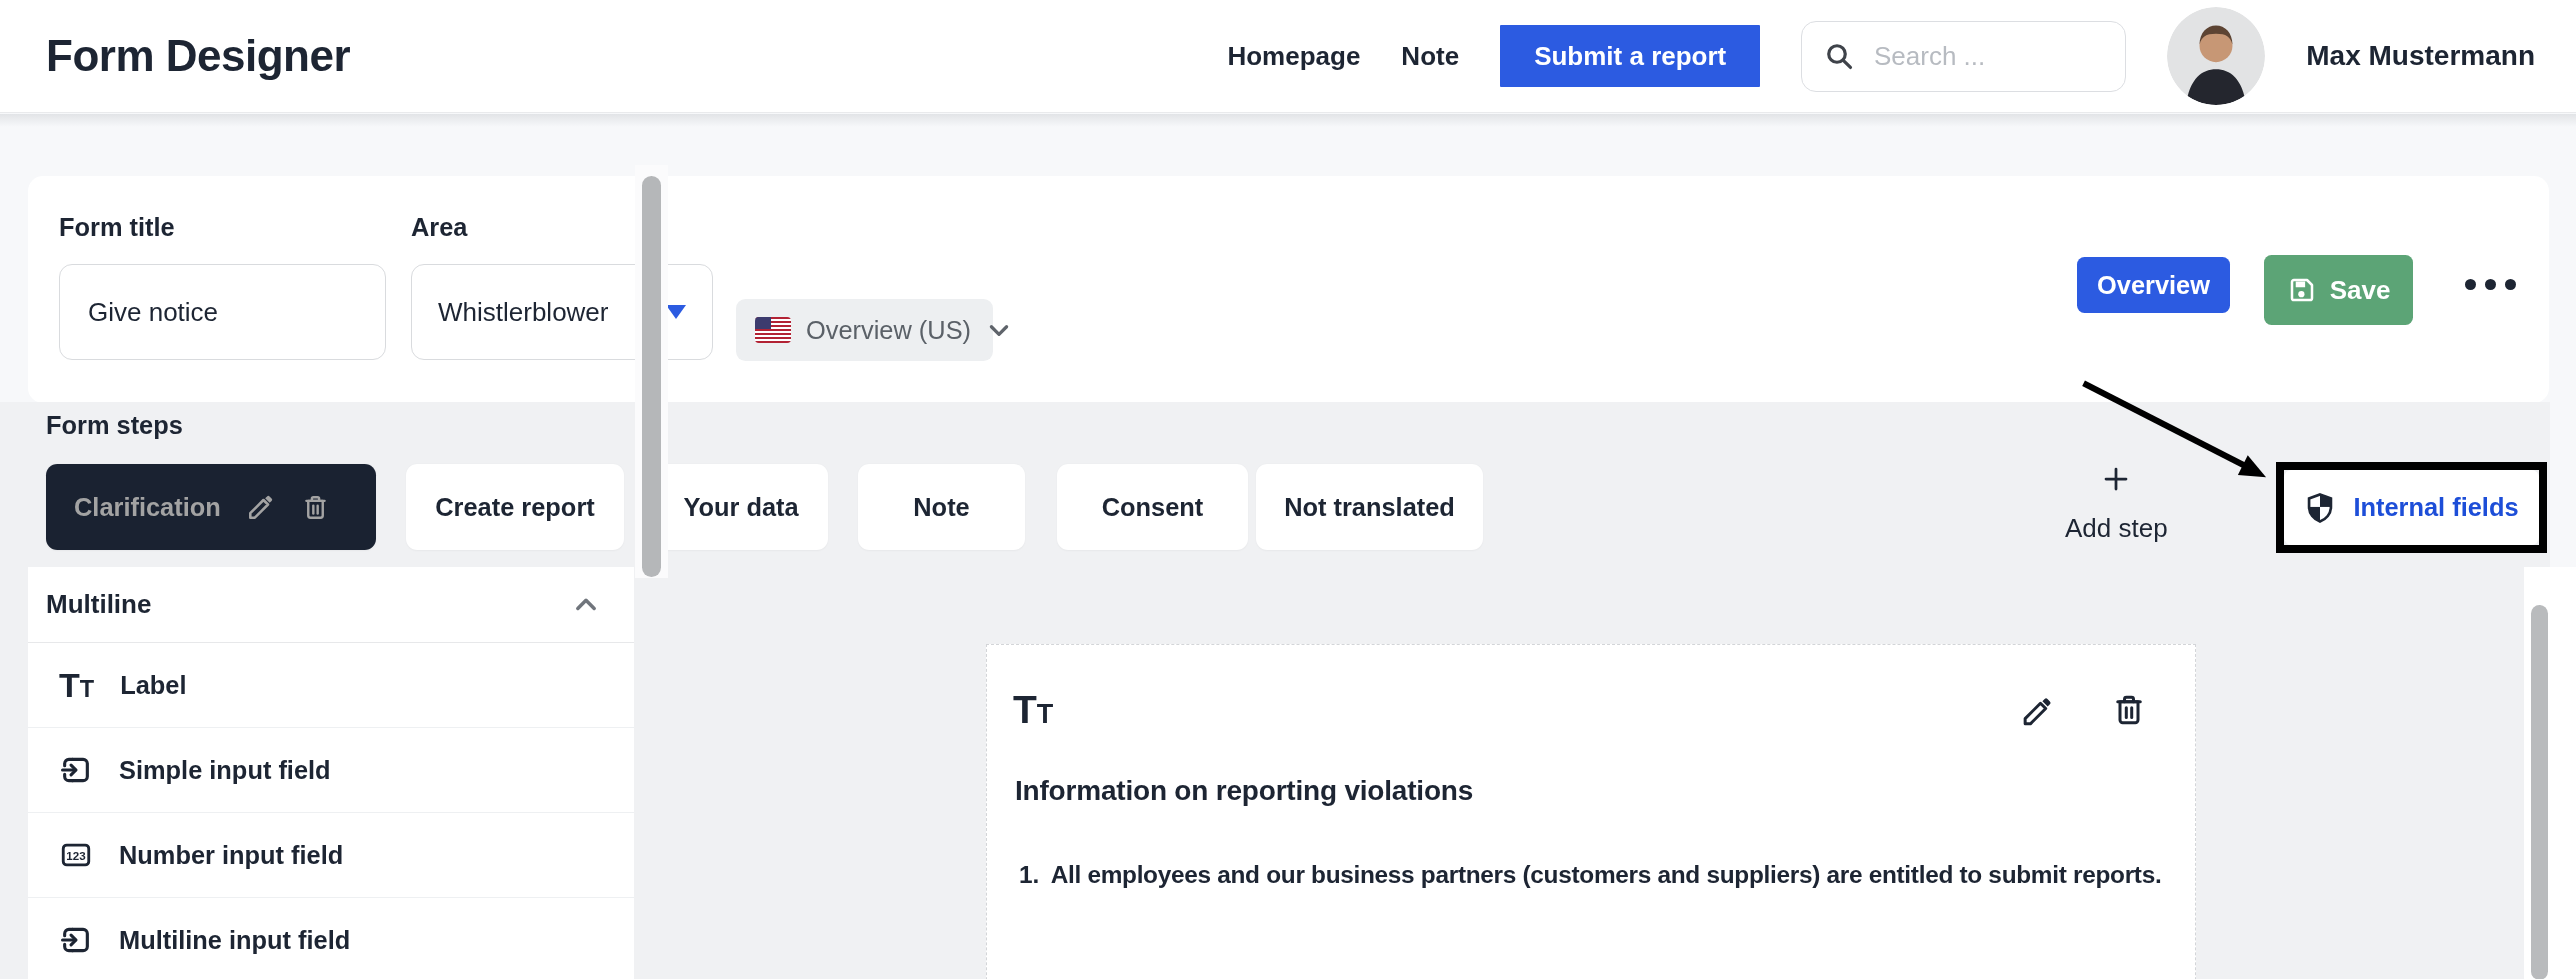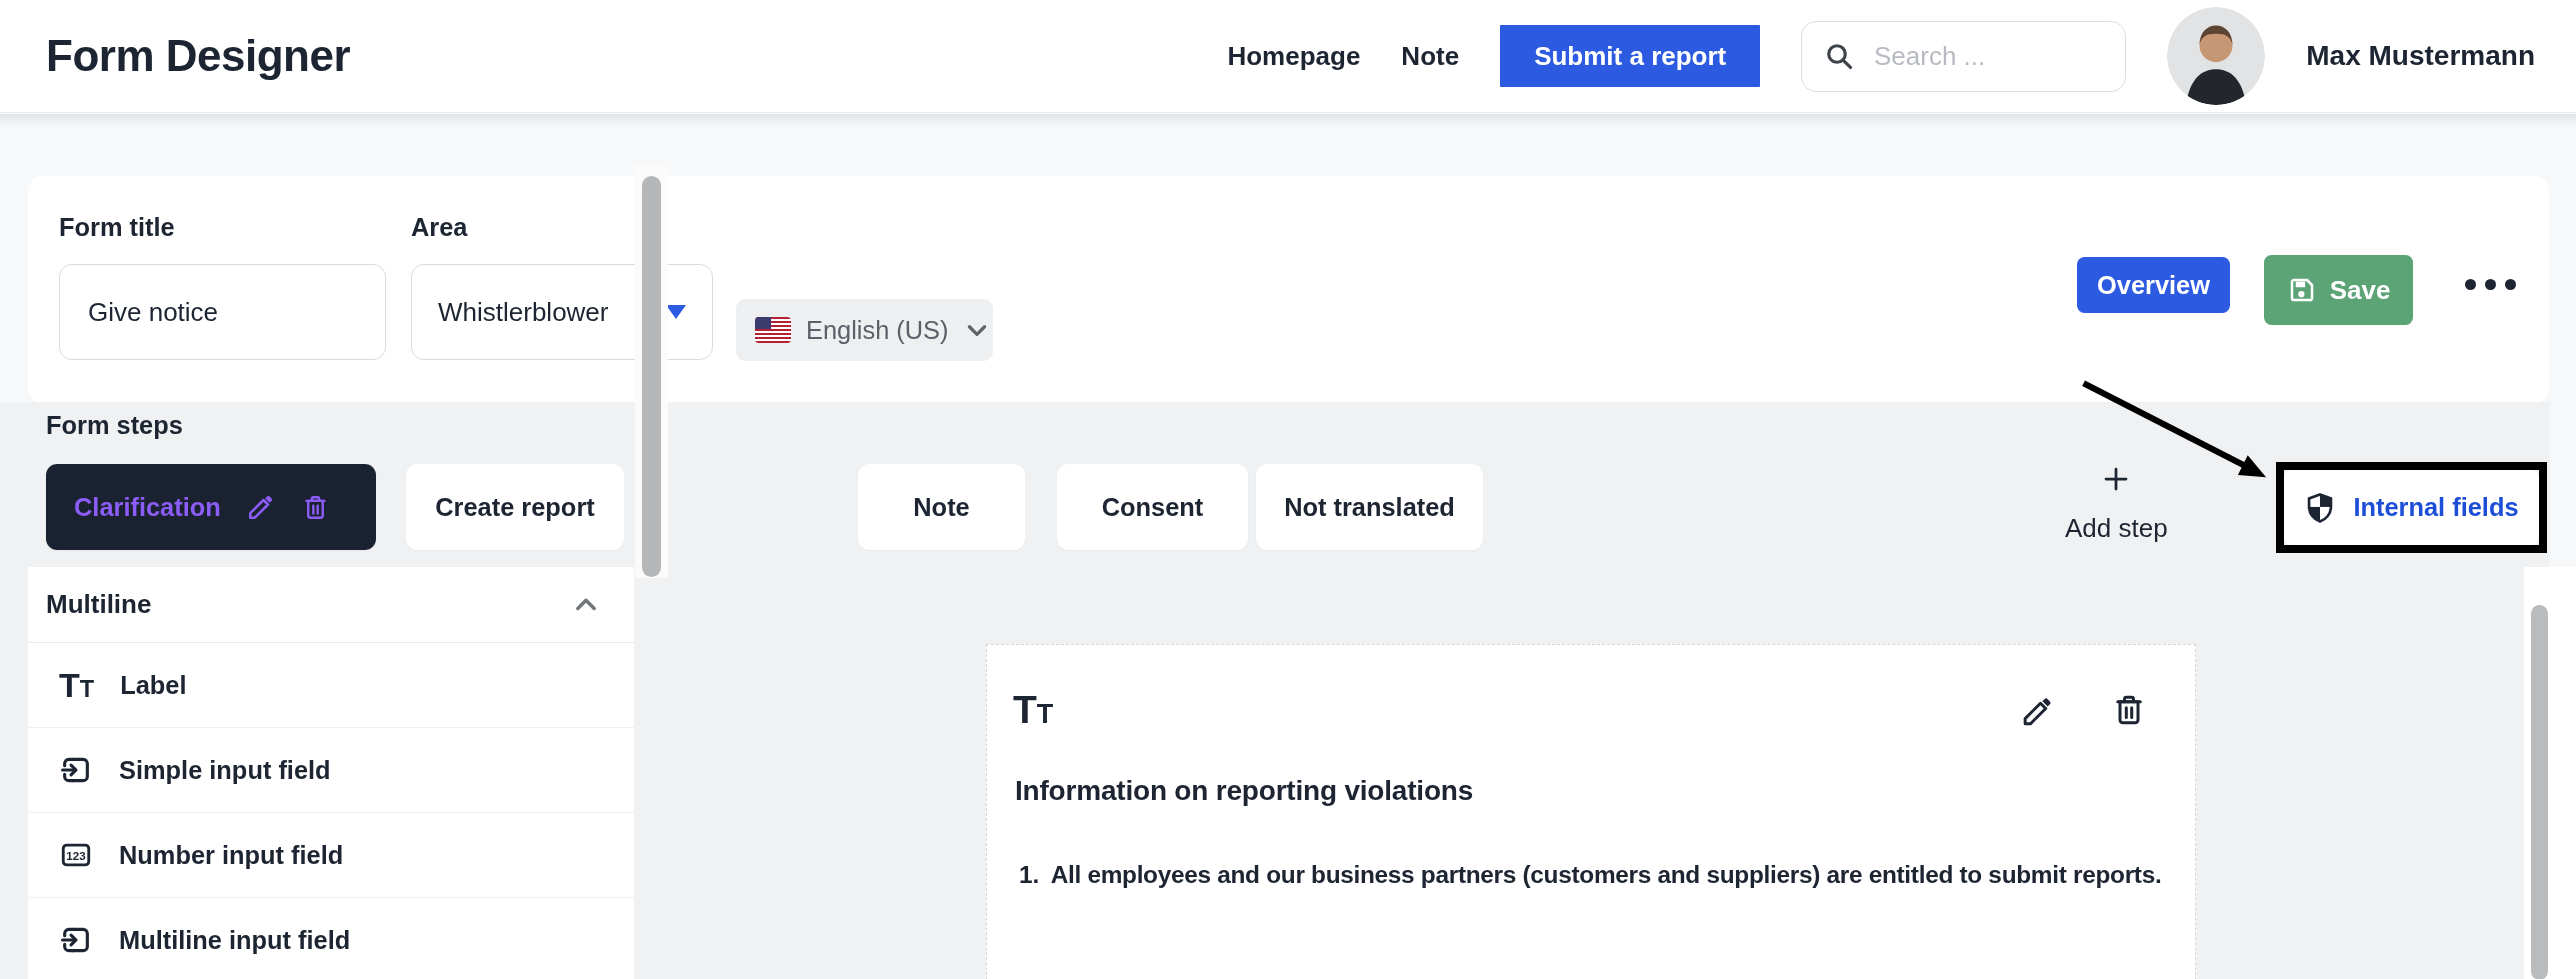--- a/index.html
+++ b/index.html
@@ -48,21 +48,21 @@
             font-family:inherit;font-size:26px;font-weight:600;cursor:pointer;}
   .dots{position:absolute;left:2437px;top:103px;display:flex;gap:8.5px;cursor:pointer;}
   .dots i{width:11.3px;height:11.3px;border-radius:50%;background:#1d2533;}
 
   
   .designer{position:absolute;left:0;top:402px;width:2550px;height:577px;background:#f0f1f3;}
   .steps-label{position:absolute;left:46px;top:9.4px;font-size:25.4px;font-weight:700;}
   .step{position:absolute;top:62px;height:86px;border-radius:11.3px;background:#fff;cursor:pointer;
         display:flex;align-items:center;justify-content:center;font-size:25.4px;font-weight:700;
         box-shadow:0 0.9px 1.9px rgba(0,0,0,.04);}
-  .step.active{background:#1a2231;color:#8b5cf6;justify-content:flex-start;padding:0 24.4px 0 28px;box-sizing:border-box;gap:24.4px;}
+  .step.active{background:#1a2231;color:#a3a3a3;justify-content:flex-start;padding:0 24.4px 0 28px;box-sizing:border-box;gap:24.4px;}
   .icon-btn{background:none;border:none;padding:0;cursor:pointer;color:inherit;}
   .add-step{position:absolute;left:2065px;top:62px;height:86px;display:flex;align-items:center;gap:19px;cursor:pointer;flex-direction:column;}
   .add-step .lbl{font-size:26px;font-weight:500;}
   .annot-box{position:absolute;left:2276px;top:60px;width:271px;height:91px;border:8.5px solid #000;box-sizing:border-box;}
   .internal-btn{width:100%;height:100%;background:#fff;border:none;border-radius:7.5px;cursor:pointer;
                 display:flex;align-items:center;justify-content:center;gap:17px;
                 font-family:inherit;font-size:25.4px;font-weight:700;color:#1d4ed8;}
 
   
   .sidebar{position:absolute;left:28px;top:165px;width:606px;height:413px;background:#fff;overflow:hidden;}
@@ -146,21 +146,21 @@
     <div class="f-label" style="left:383px">Area</div>
     <div class="fld" style="left:383px;width:302px;cursor:pointer">
       <span>Whistlerblower</span>
       <span class="tri-down"></span>
     </div>
 
     <div class="lang-chip">
       <span class="flag">
           <span class="canton"></span>
         </span>
-      <span class="lbl">English (US)</span>
+      <span class="lbl">Overview (US)</span>
       <span style="margin-left:auto">
         <svg viewBox="0 0 24 24" width="26" height="26" fill="none" stroke="#5f646b" stroke-width="3" stroke-linecap="round" stroke-linejoin="round">
             <path d="M5 9l7 7 7-7"></path>
           </svg>
       </span>
     </div>
 
     <button class="btn-blue overview-btn">Overview</button>
     <button class="save-btn">
       <span>
@@ -195,20 +195,21 @@
         <svg viewBox="0 0 24 24" width="29" height="29" fill="none" stroke="currentColor" stroke-width="2" stroke-linecap="round" stroke-linejoin="round">
           <path d="M4.5 6.5h15"></path>
             <path d="M9 6.5V4.8a1.3 1.3 0 0 1 1.3-1.3h3.4A1.3 1.3 0 0 1 15 4.8v1.7"></path>
           <path d="M6 6.5h12v12.2a1.8 1.8 0 0 1-1.8 1.8H7.8A1.8 1.8 0 0 1 6 18.7z"></path>
           <path d="M10.2 10.5v6.5"></path>
             <path d="M13.8 10.5v6.5"></path>
         </svg>
       </button>
     </div>
     <div class="step" style="left:406px;width:218px">Create report</div>
+    <div class="step" style="left:654px;width:174px">Your data</div>
     <div class="step" style="left:858px;width:167px">Note</div>
     <div class="step" style="left:1057px;width:191px">Consent</div>
     <div class="step" style="left:1256px;width:227px">Not translated</div>
 
     <div class="add-step">
       <span>
         <svg viewBox="0 0 24 24" width="30" height="30" fill="none" stroke="#1d2533" stroke-width="2.2" stroke-linecap="round">
             <path d="M12 4v16M4 12h16"></path>
           </svg>
       </span>

